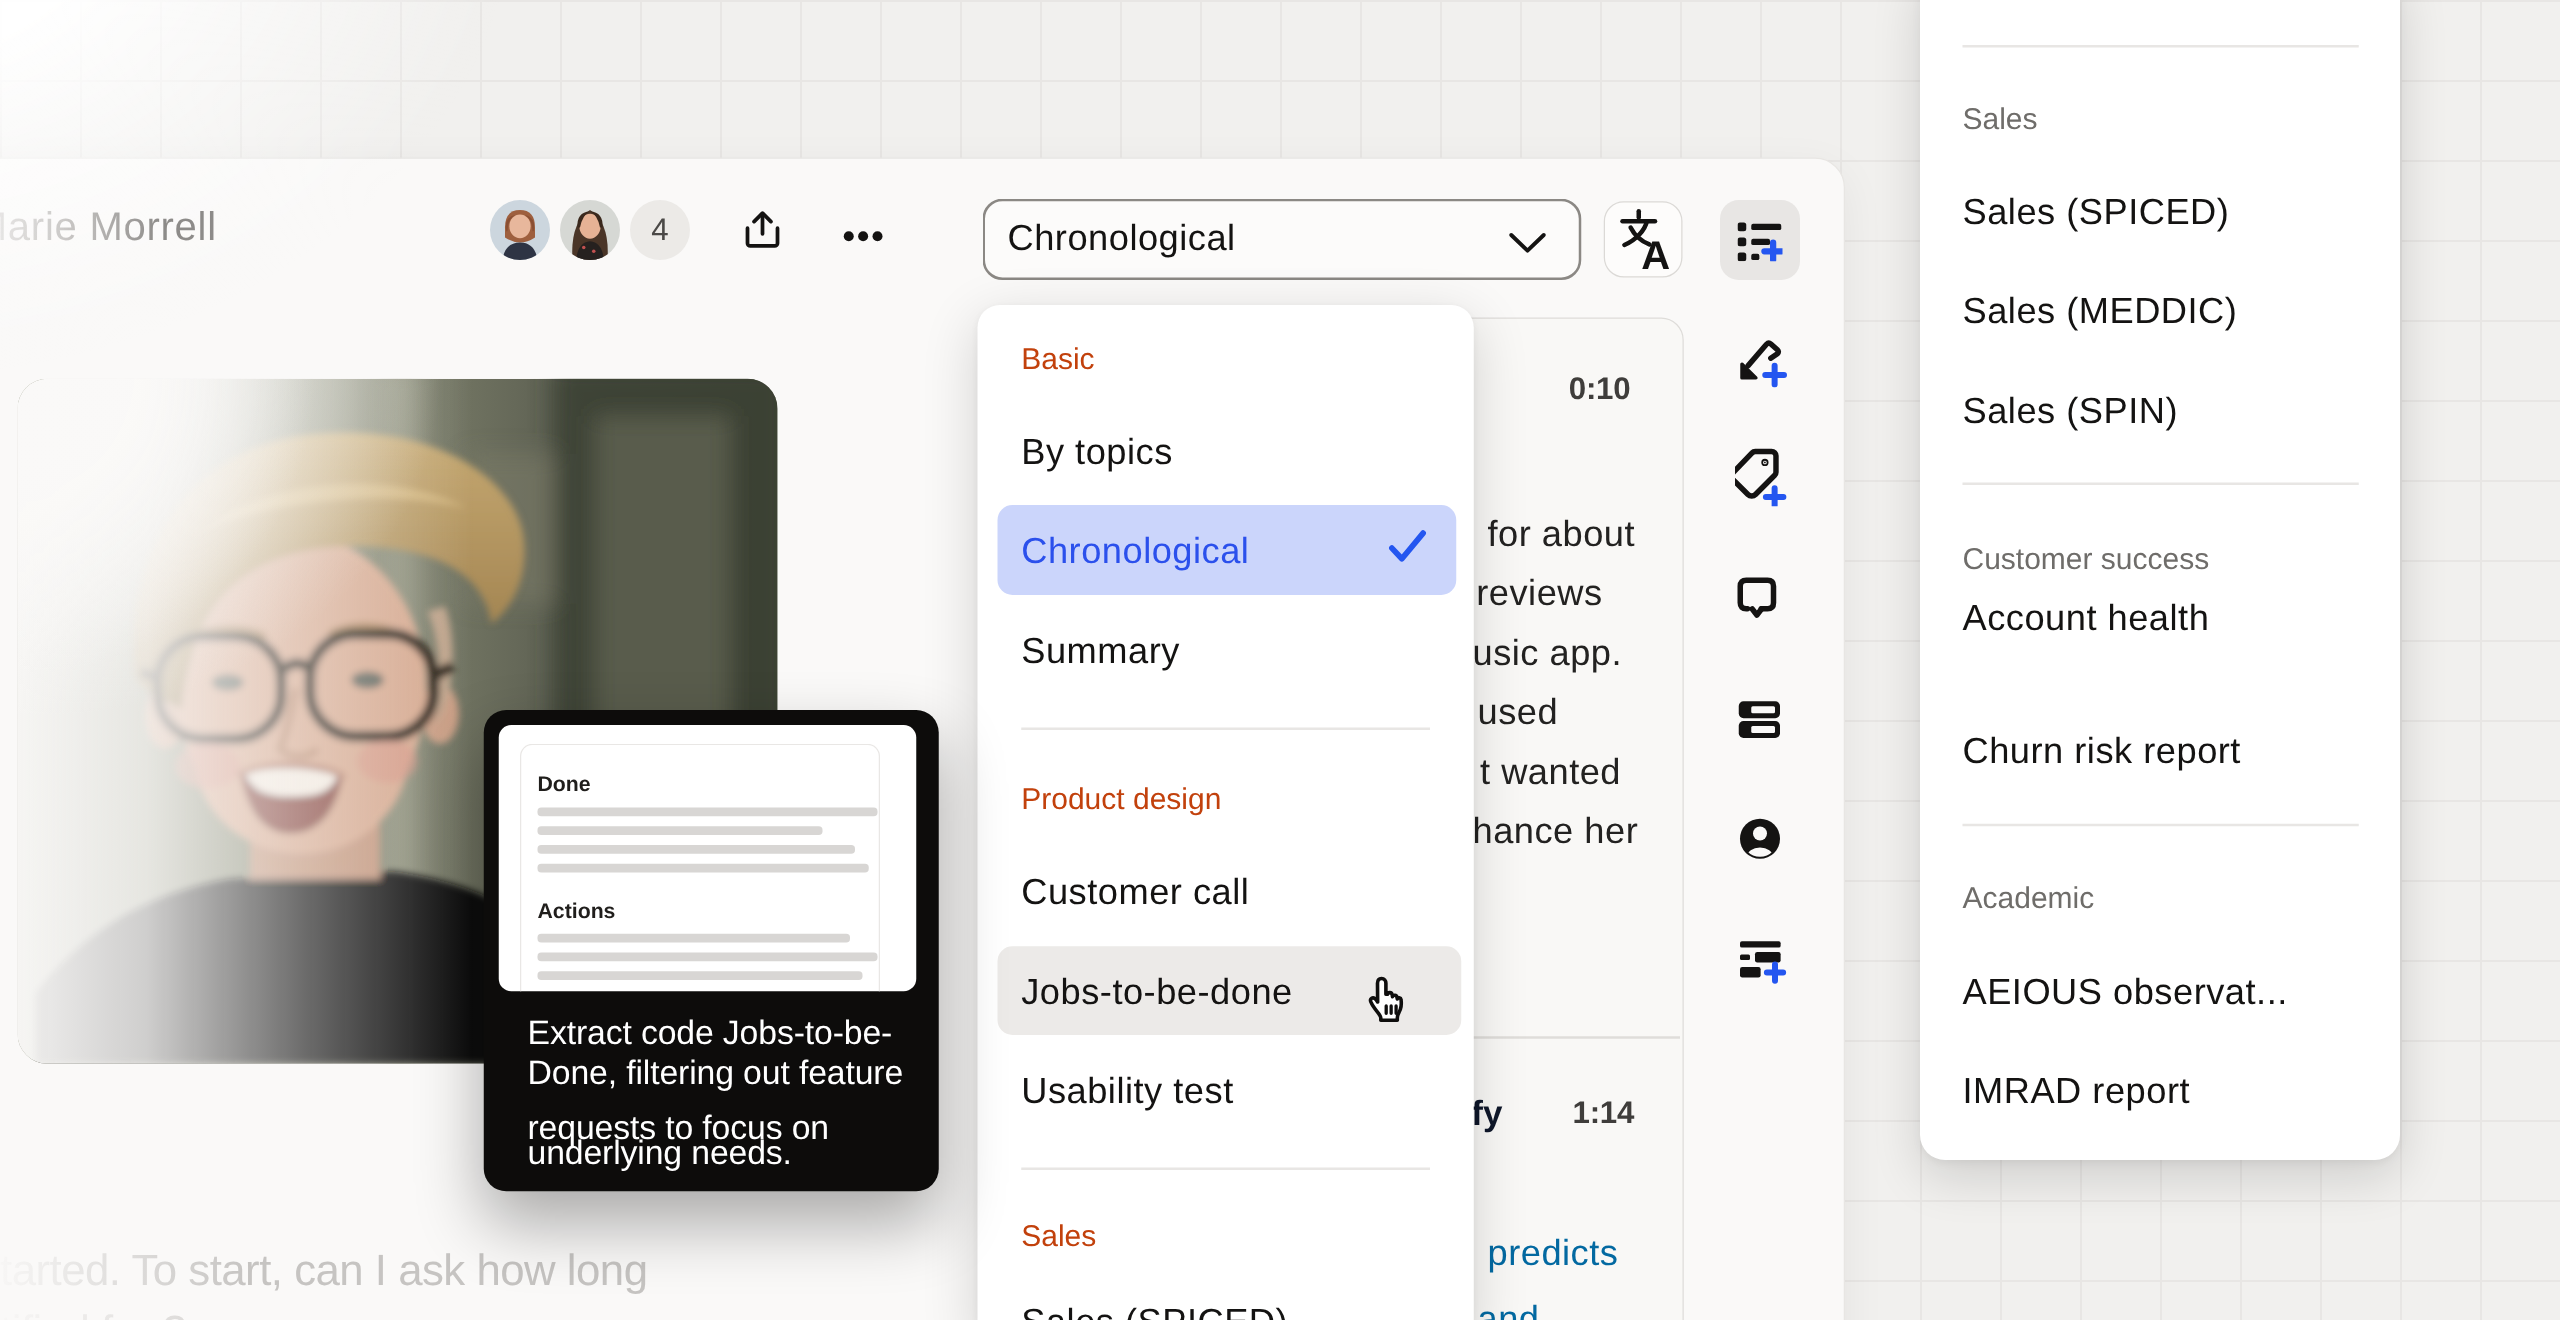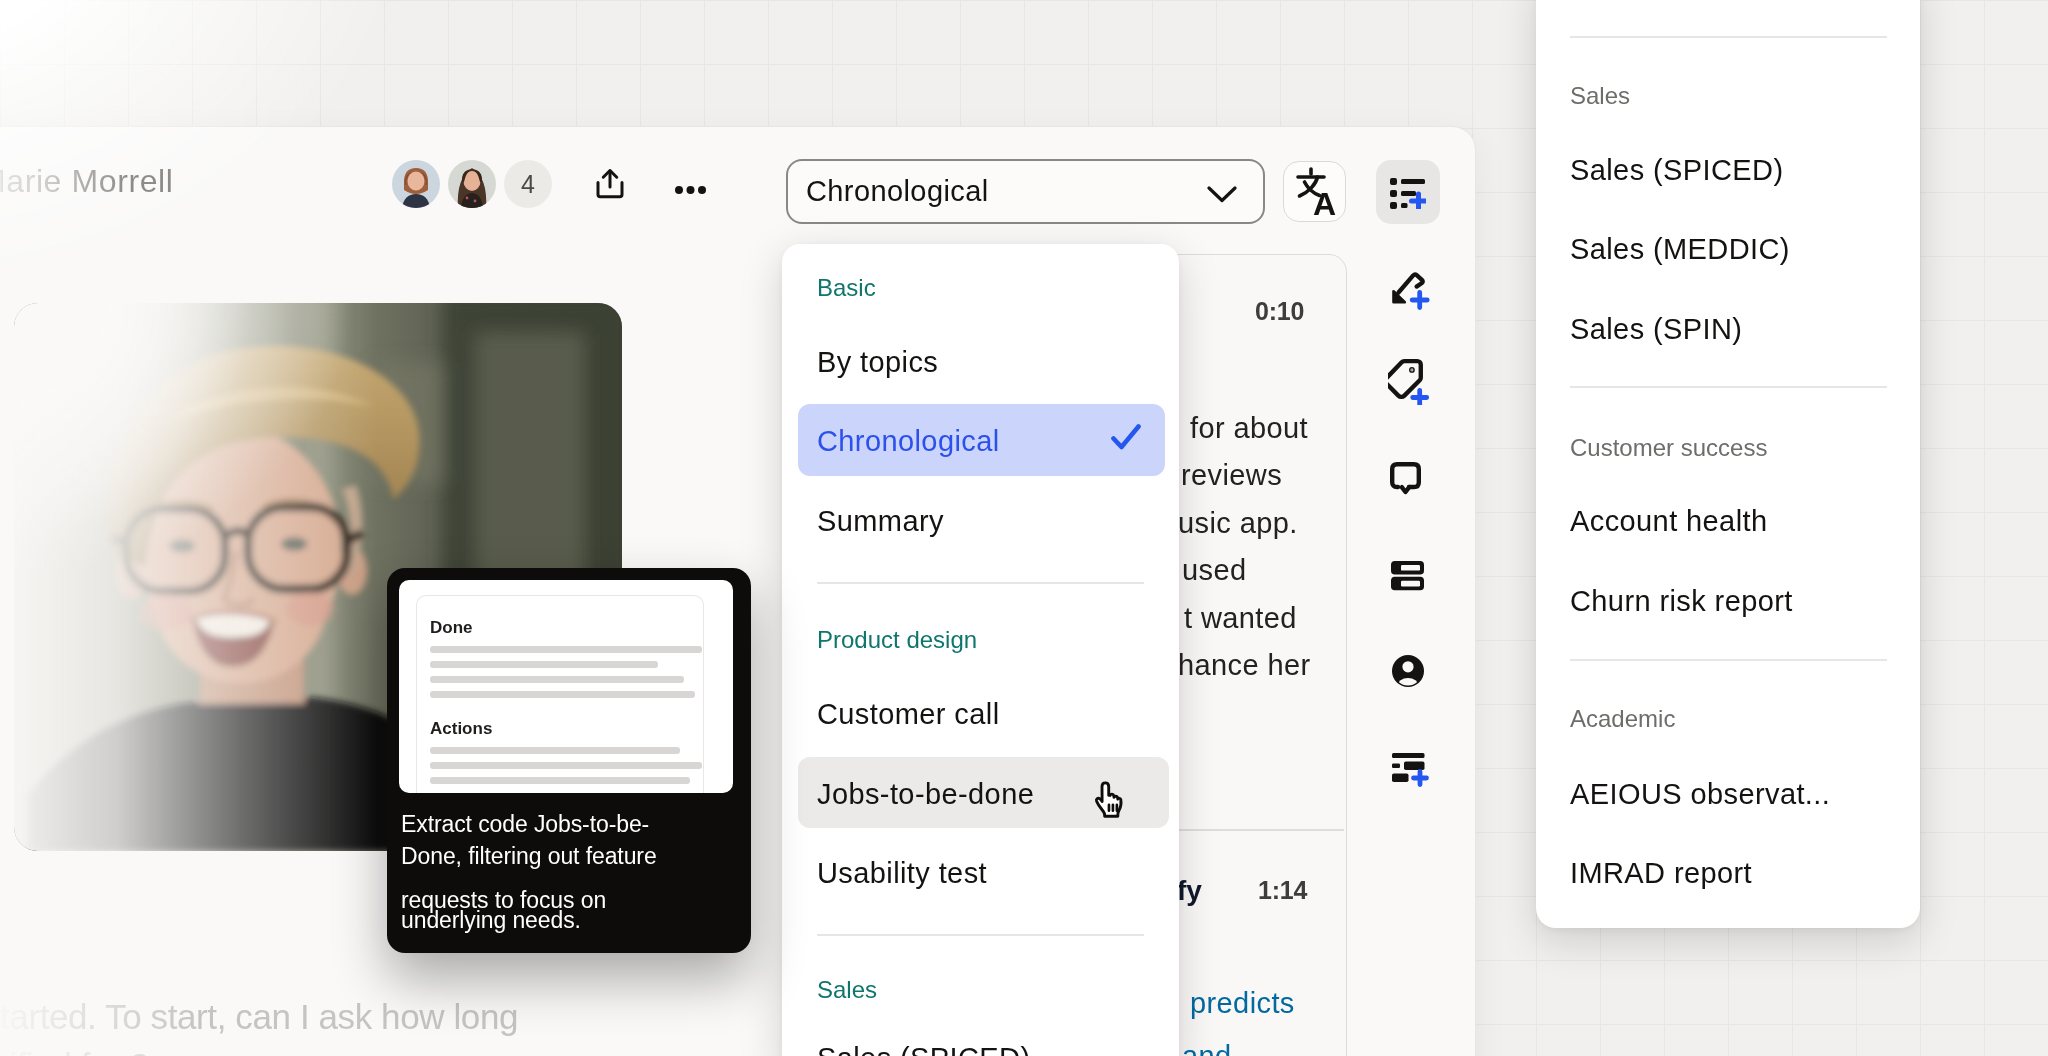--- a/index.html
+++ b/index.html
@@ -64,34 +64,34 @@
     border-radius:16px;box-sizing:border-box;display:flex;align-items:center;justify-content:center;}
   #graybtn{left:1376px;top:160px;width:64px;height:64px;background:#e8e6e4;border-radius:15px;
     display:flex;align-items:center;justify-content:center;}
 
   
   .icn{position:absolute;left:1387px;width:42px;height:42px;}
 
   
   #menu{left:782px;top:244px;width:397px;height:830px;background:#ffffff;border-radius:18px;
     box-shadow:0 12px 44px rgba(0,0,0,0.16), 0 2px 8px rgba(0,0,0,0.06);}
-  .mhead{position:absolute;left:817px;font-size:24px;color:#0f766e;}
+  .mhead{position:absolute;left:817px;font-size:24px;color:#c2410c;}
   .mitem{position:absolute;left:817px;font-size:29px;color:#141312;letter-spacing:0.4px;}
   .mdiv{position:absolute;left:817px;width:327px;height:1.5px;background:#e8e6e4;}
   #mselected{left:798px;top:404px;width:367px;height:72px;background:#cbd5fb;border-radius:12px;}
   #mseltext{left:817px;top:425px;font-size:29px;color:#2b50ec;letter-spacing:0.4px;position:absolute;}
   #mhover{left:798px;top:757px;width:371px;height:71px;background:#eceae8;border-radius:12px;}
 
   
   #tooltip{left:387px;top:568px;width:364px;height:385px;background:#0d0c0b;border-radius:18px;
     box-shadow:0 26px 54px rgba(0,0,0,0.32);}
   #minidoc{left:399px;top:580px;width:334px;height:213px;background:#ffffff;border-radius:10px;overflow:hidden;}
   .dochead{position:absolute;left:31px;font-size:17px;font-weight:700;color:#201e1c;}
   .docbar{position:absolute;left:31px;height:7px;border-radius:3px;background:#d8d6d4;}
-  .ttext{position:absolute;left:401px;font-size:23px;color:#ffffff;letter-spacing:-0.1px;white-space:nowrap;}
+  .ttext{position:absolute;left:422px;font-size:27px;color:#ffffff;letter-spacing:-0.1px;white-space:nowrap;}
 
   
   #rpanel{left:1536px;top:-28px;width:384px;height:956px;background:#ffffff;border-radius:20px;
     box-shadow:0 14px 40px rgba(0,0,0,0.14), 0 2px 8px rgba(0,0,0,0.05);}
   .rhead{position:absolute;left:1570px;font-size:24px;color:#6f6d6a;}
   .ritem{position:absolute;left:1570px;font-size:29px;color:#141312;letter-spacing:0.4px;}
   .rdiv{position:absolute;left:1570px;width:317px;height:1.5px;background:#e8e6e4;}
 </style>
 </head>
 <body>
@@ -350,18 +350,18 @@
 <div class="ttext" style="top:907px;">underlying needs.</div>
 
 <div class="abs" id="rpanel"></div>
 <div class="rdiv" style="top:36px;"></div>
 <div class="rhead" style="top:82px;">Sales</div>
 <div class="ritem" style="top:154px;">Sales (SPICED)</div>
 <div class="ritem" style="top:233px;">Sales (MEDDIC)</div>
 <div class="ritem" style="top:313px;">Sales (SPIN)</div>
 <div class="rdiv" style="top:386px;"></div>
 <div class="rhead" style="top:434px;">Customer success</div>
-<div class="ritem" style="top:505px;">Account health</div>
+<div class="ritem" style="top:479px;">Account health</div>
 <div class="ritem" style="top:585px;">Churn risk report</div>
 <div class="rdiv" style="top:659px;"></div>
 <div class="rhead" style="top:705px;">Academic</div>
 <div class="ritem" style="top:778px;">AEIOUS observat...</div>
 <div class="ritem" style="top:857px;">IMRAD report</div>
 
 </body></html>

